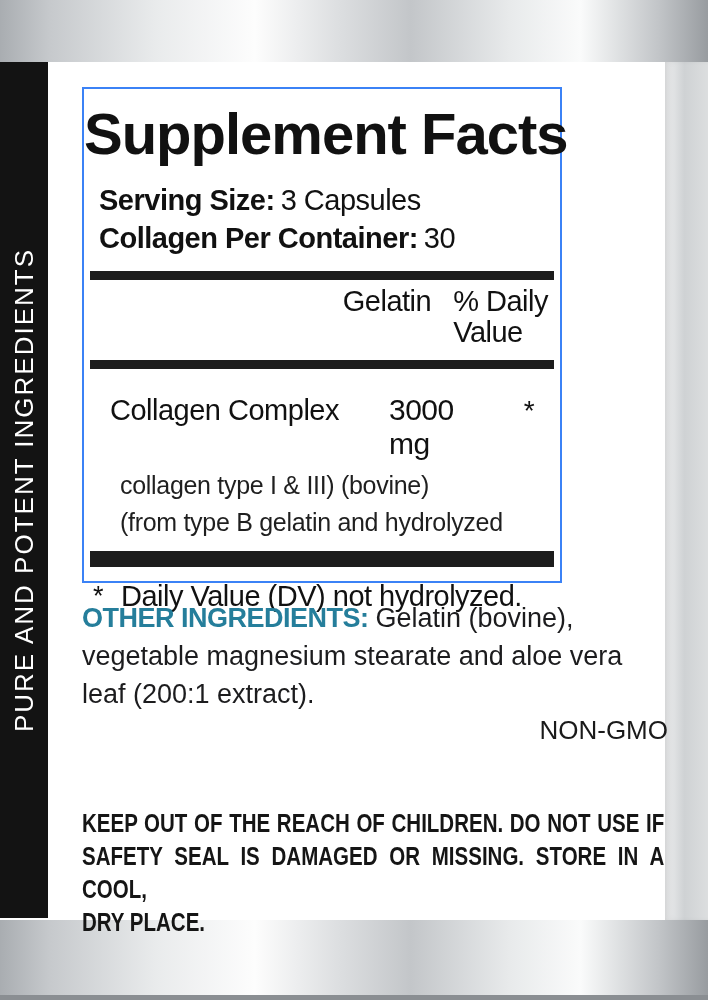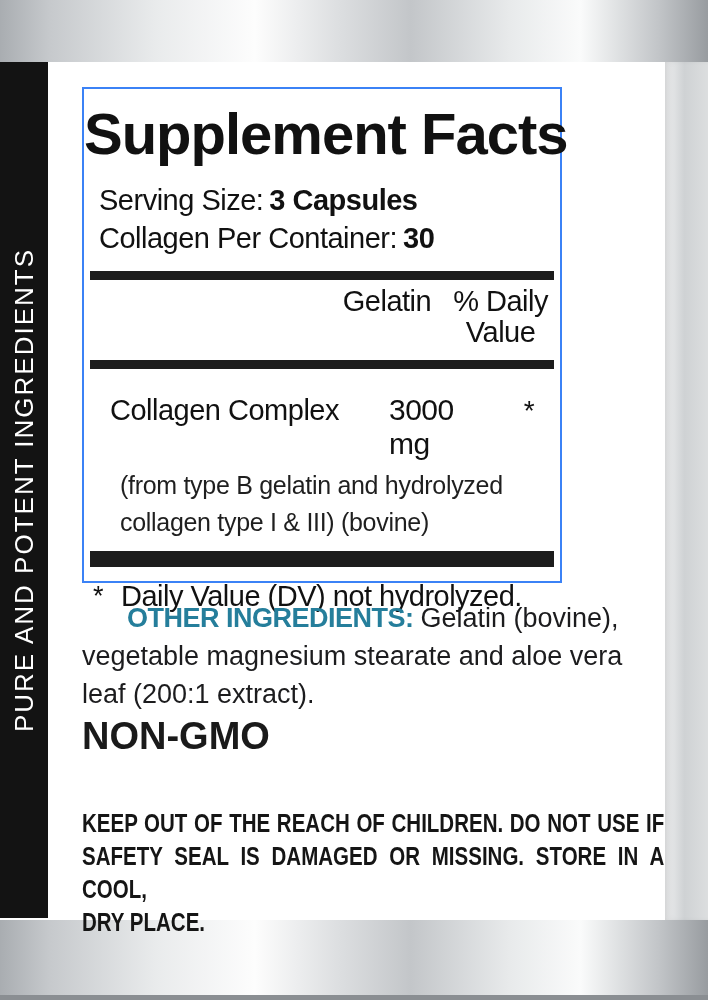--- a/index.html
+++ b/index.html
@@ -62,37 +62,37 @@
     letter-spacing: -1px;
     color: #111111;
     white-space: nowrap;
   }
   .serving-block {
     margin: 16px 0 0 15px;
     font-size: 29px;
     line-height: 38px;
     letter-spacing: -0.5px;
   }
-  .serving-label { font-weight: normal; }
-  .serving-value { font-weight: bold; padding-left: 6px; }
+  .serving-label { font-weight: bold; }
+  .serving-value { font-weight: normal; padding-left: 6px; }
   .bar { margin: 0 6px; background: #1c1c1c; }
   .bar-1 { height: 9px; margin-top: 14px; }
   .bar-2 { height: 9px; }
   .bar-3 { height: 16px; margin-top: 10px; }
   .header-row {
     display: flex;
     justify-content: flex-end;
     align-items: flex-start;
     padding: 6px 12px 12px 0;
     font-size: 29px;
     line-height: 31px;
     letter-spacing: -0.5px;
   }
   .header-amount { margin-right: 22px; }
-  .header-dv { text-align: center; }
+  .header-dv { text-align: left; }
   .main-row {
     display: flex;
     align-items: baseline;
     padding-top: 24px;
     font-size: 29px;
     line-height: 34px;
     letter-spacing: -0.5px;
   }
   .cell-name { width: 367px; padding-left: 26px; }
   .cell-amount { width: 133px; font-weight: normal; font-size: 30px; }
@@ -120,23 +120,23 @@
     line-height: 38px;
     color: #1c1c1e;
   }
   .other-label {
     font-weight: bold;
     letter-spacing: -0.5px;
     padding-right: 7px;
   }
   .non-gmo {
     position: absolute; left: 82px; top: 653px; width: 586px;
-    text-align: left;
-    font-weight: bold;
-    font-size: 38px;
+    text-align: right;
+    font-weight: normal;
+    font-size: 26px;
     color: #1a1a1a;
   }
   .warning {
     position: absolute; left: 82px; top: 745px; width: 710px;
     transform: scaleX(0.82);
     transform-origin: left top;
     font-weight: bold;
     font-size: 25px;
     line-height: 33px;
     color: #151515;
@@ -181,34 +181,34 @@
 
     <div class="bar bar-2"></div>
 
     <div class="main-row">
       <div class="cell-name">Collagen Complex</div>
       <div class="cell-amount">3000 mg</div>
       <div class="cell-dv">*</div>
     </div>
 
     <div class="detail-lines">
+      <div>collagen type I &amp; III) (bovine)</div>
       <div>(from type B gelatin and hydrolyzed</div>
-      <div>collagen type I &amp; III) (bovine)</div>
     </div>
 
     <div class="bar bar-3"></div>
 
     <div class="footnote">
       <span class="footnote-symbol">*</span>
       <span>Daily Value (DV) not hydrolyzed.</span>
     </div>
   </div>
 
   <p class="other-ingredients">
-    <span class="other-label" style="color: rgb(37, 126, 155); margin-left: 45px;">OTHER INGREDIENTS:</span><span>Gelatin (bovine), vegetable magnesium stearate and aloe vera leaf (200:1 extract).</span>
+    <span class="other-label" style="color: rgb(37, 126, 155);">OTHER INGREDIENTS:</span><span>Gelatin (bovine), vegetable magnesium stearate and aloe vera leaf (200:1 extract).</span>
   </p>
 
   <div class="non-gmo">NON-GMO</div>
 
   <div class="warning">
     <span class="jline">KEEP OUT OF THE REACH OF CHILDREN. DO NOT USE IF</span>
     <span class="jline">SAFETY SEAL IS DAMAGED OR MISSING. STORE IN A COOL,</span>
     <span class="lline">DRY PLACE.</span>
   </div>
 

